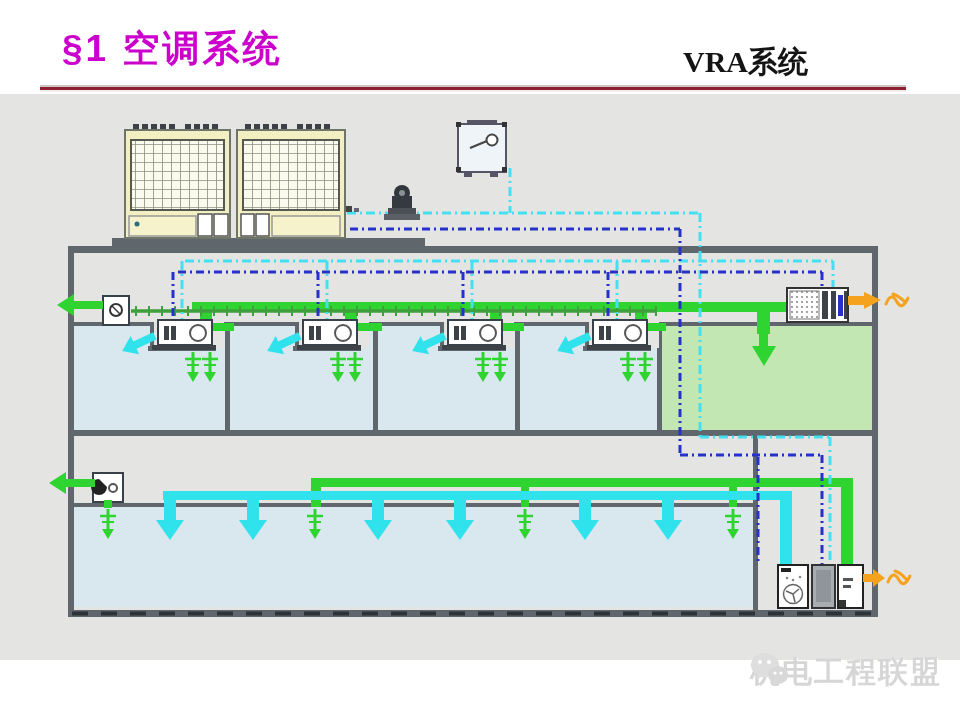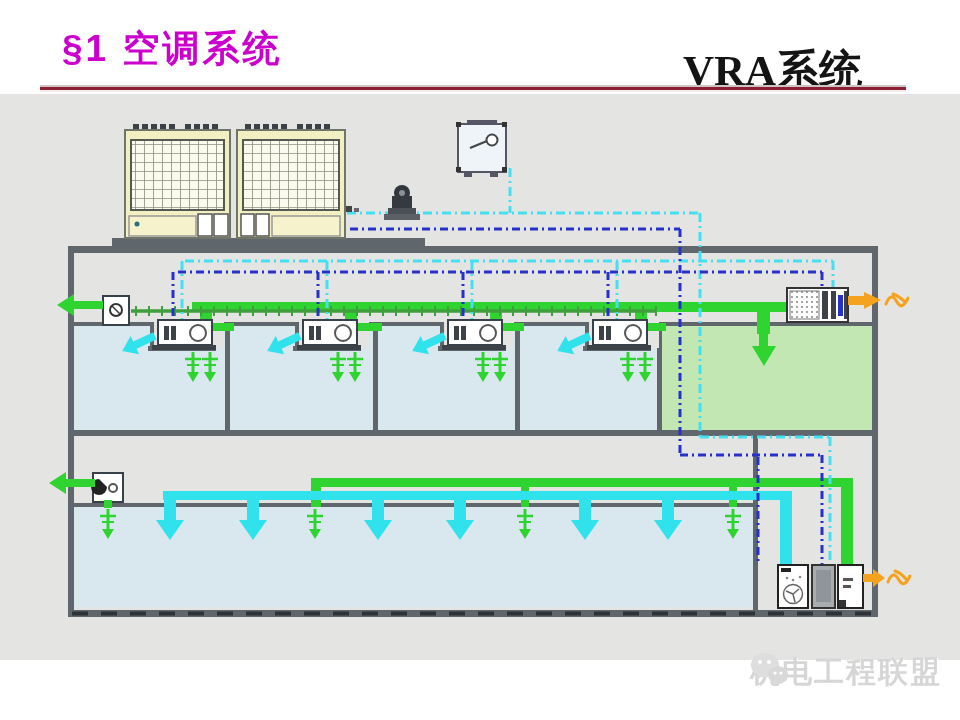--- a/index.html
+++ b/index.html
@@ -1,20 +1,20 @@
 <!DOCTYPE html>
 <html style="--bg_slide: #ffffff; --bg_diagram: #e4e4e2; --title_magenta: #cc00cc; --header_black: #141414; --divider_red: #8b2030; --building_gray: #5f666c; --room_blue: #d9e7ee; --room_green: #c2e7b3; --unit_cream: #f2efc3; --green_bright: #2fd431; --green_dark: #3f9f3c; --cyan_duct: #2fe2ec; --cyan_dash: #45dff2; --blue_dash: #2531c8; --orange: #f5a31f; --dark_equip: #3c4248; --watermark_gray: #d6d6d6;"><head>
 <meta charset="utf-8">
 <style>
   html,body{margin:0;padding:0;background:#fff;width:960px;height:720px;overflow:hidden}
   body{font-family:"Liberation Sans","DejaVu Sans",sans-serif;position:relative}
   .slide{position:absolute;inset:0;width:960px;height:720px;background:var(--bg_slide)}
   .section-title{position:absolute;left:62px;top:24px;font-size:37px;font-weight:bold;
       color:var(--title_magenta);letter-spacing:3px;white-space:nowrap}
-  .page-title{position:absolute;left:683px;top:42px;font-size:43px;font-weight:bold;
+  .page-title{position:absolute;left:683px;top:42px;font-size:30px;font-weight:bold;
       font-family:"Liberation Serif","DejaVu Serif",serif;color:var(--header_black);white-space:nowrap}
   .divider{position:absolute;left:40px;top:87px;width:866px;height:0;
       border-top:3px solid var(--divider_red);
       box-shadow:0 -2px 0 #cfc3c3, 0 2px 0 #f3eded}
   svg{position:absolute;left:0;top:0}
   .bgd{fill:var(--bg_diagram)}
   .bld{fill:var(--building_gray)}
   .roomb{fill:var(--room_blue)}
   .roomg{fill:var(--room_green)}
   .gduct{fill:var(--green_bright)}

